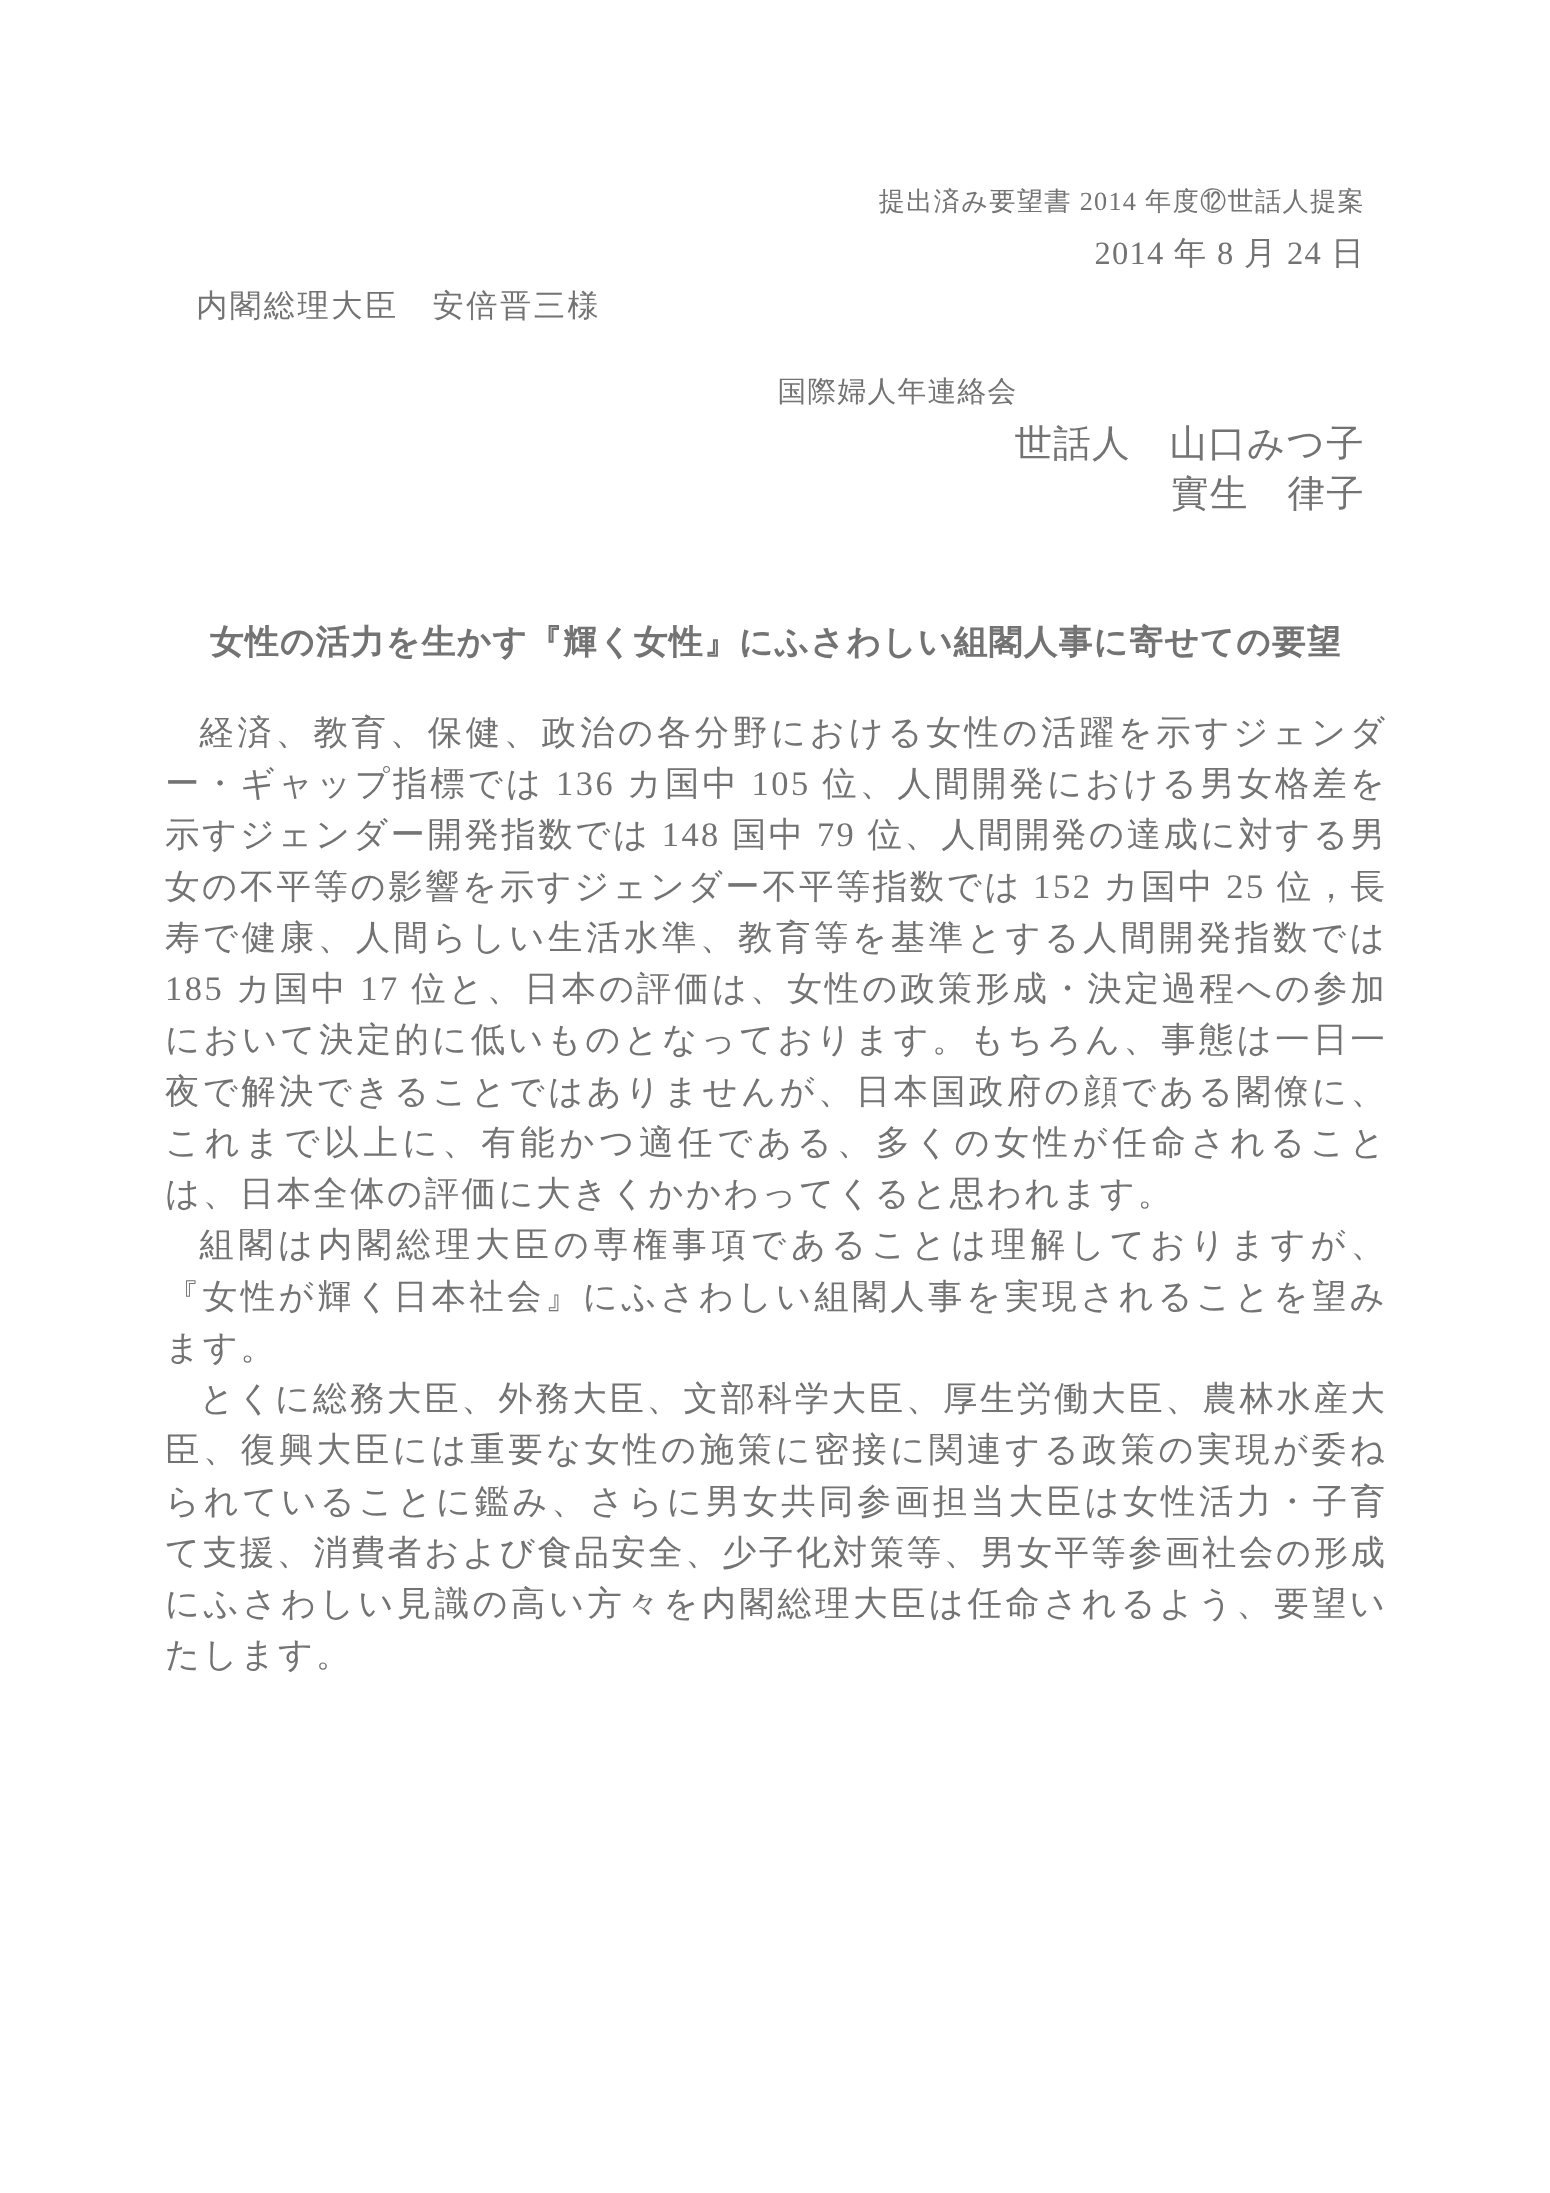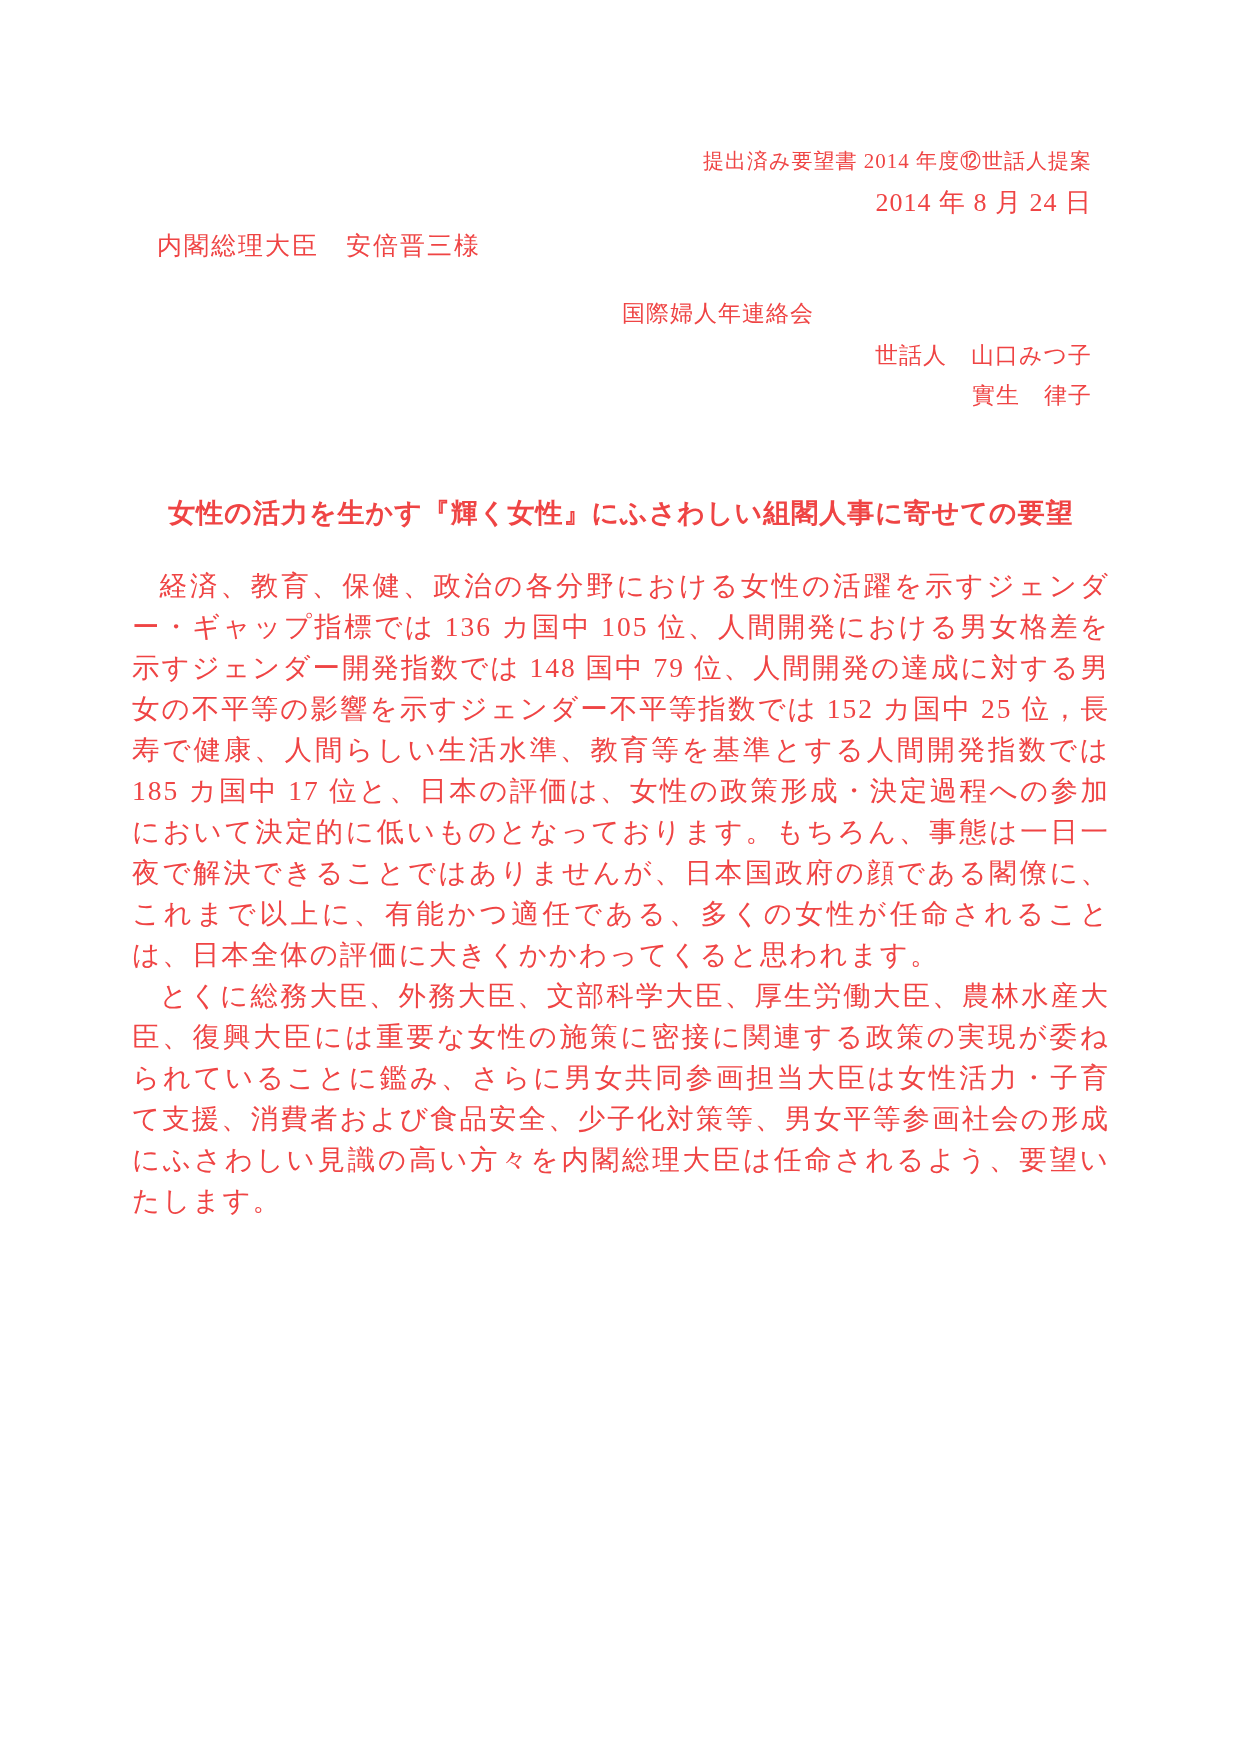--- a/index.html
+++ b/index.html
@@ -6,21 +6,21 @@
     margin: 0;
     padding: 0;
     background: #ffffff;
   }
   .page {
     position: relative;
     width: 1240px;
     min-height: 1754px;
     box-sizing: border-box;
     background: #ffffff;
-    color: #ef4444;
+    color: #737373;
     font-family: "Liberation Serif", "DejaVu Serif", serif;
     padding: 140px 130px 60px 132px;
   }
   
   .header-right {
     text-align: right;
     margin-right: 18px;
   }
   .header-note {
     font-size: 21px;
@@ -47,21 +47,21 @@
     font-size: 23px;
     line-height: 32px;
     letter-spacing: 1px;
   }
   .sender-lines {
     margin-top: 6px;
     text-align: right;
     margin-right: 18px;
   }
   .sender-line {
-    font-size: 23px;
+    font-size: 30px;
     line-height: 40px;
     letter-spacing: 1px;
   }
   
   .doc-title {
     margin-top: 76px;
     text-align: center;
     font-size: 27px;
     font-weight: bold;
     line-height: 42px;
@@ -105,16 +105,17 @@
   <div class="sender-lines">
     <div class="sender-line">世話人　山口みつ子</div>
     <div class="sender-line">實生　律子</div>
   </div>
 
   <div class="doc-title">女性の活力を生かす『輝く女性』にふさわしい組閣人事に寄せての要望</div>
 
 
   <p class="para para-large first">経済、教育、保健、政治の各分野における女性の活躍を示すジェンダー・ギャップ指標では 136 カ国中 105 位、人間開発における男女格差を示すジェンダー開発指数では 148 国中 79 位、人間開発の達成に対する男女の不平等の影響を示すジェンダー不平等指数では 152 カ国中 25 位，長寿で健康、人間らしい生活水準、教育等を基準とする人間開発指数では 185 カ国中 17 位と、日本の評価は、女性の政策形成・決定過程への参加において決定的に低いものとなっております。もちろん、事態は一日一夜で解決できることではありませんが、日本国政府の顔である閣僚に、これまで以上に、有能かつ適任である、多くの女性が任命されることは、日本全体の評価に大きくかかわってくると思われます。</p>
 
+  <p class="para para-large">組閣は内閣総理大臣の専権事項であることは理解しておりますが、『女性が輝く日本社会』にふさわしい組閣人事を実現されることを望みます。</p>
 
   <p class="para para-large">とくに総務大臣、外務大臣、文部科学大臣、厚生労働大臣、農林水産大臣、復興大臣には重要な女性の施策に密接に関連する政策の実現が委ねられていることに鑑み、さらに男女共同参画担当大臣は女性活力・子育て支援、消費者および食品安全、少子化対策等、男女平等参画社会の形成にふさわしい見識の高い方々を内閣総理大臣は任命されるよう、要望いたします。</p>
 
 </div>
 
 </body></html>

